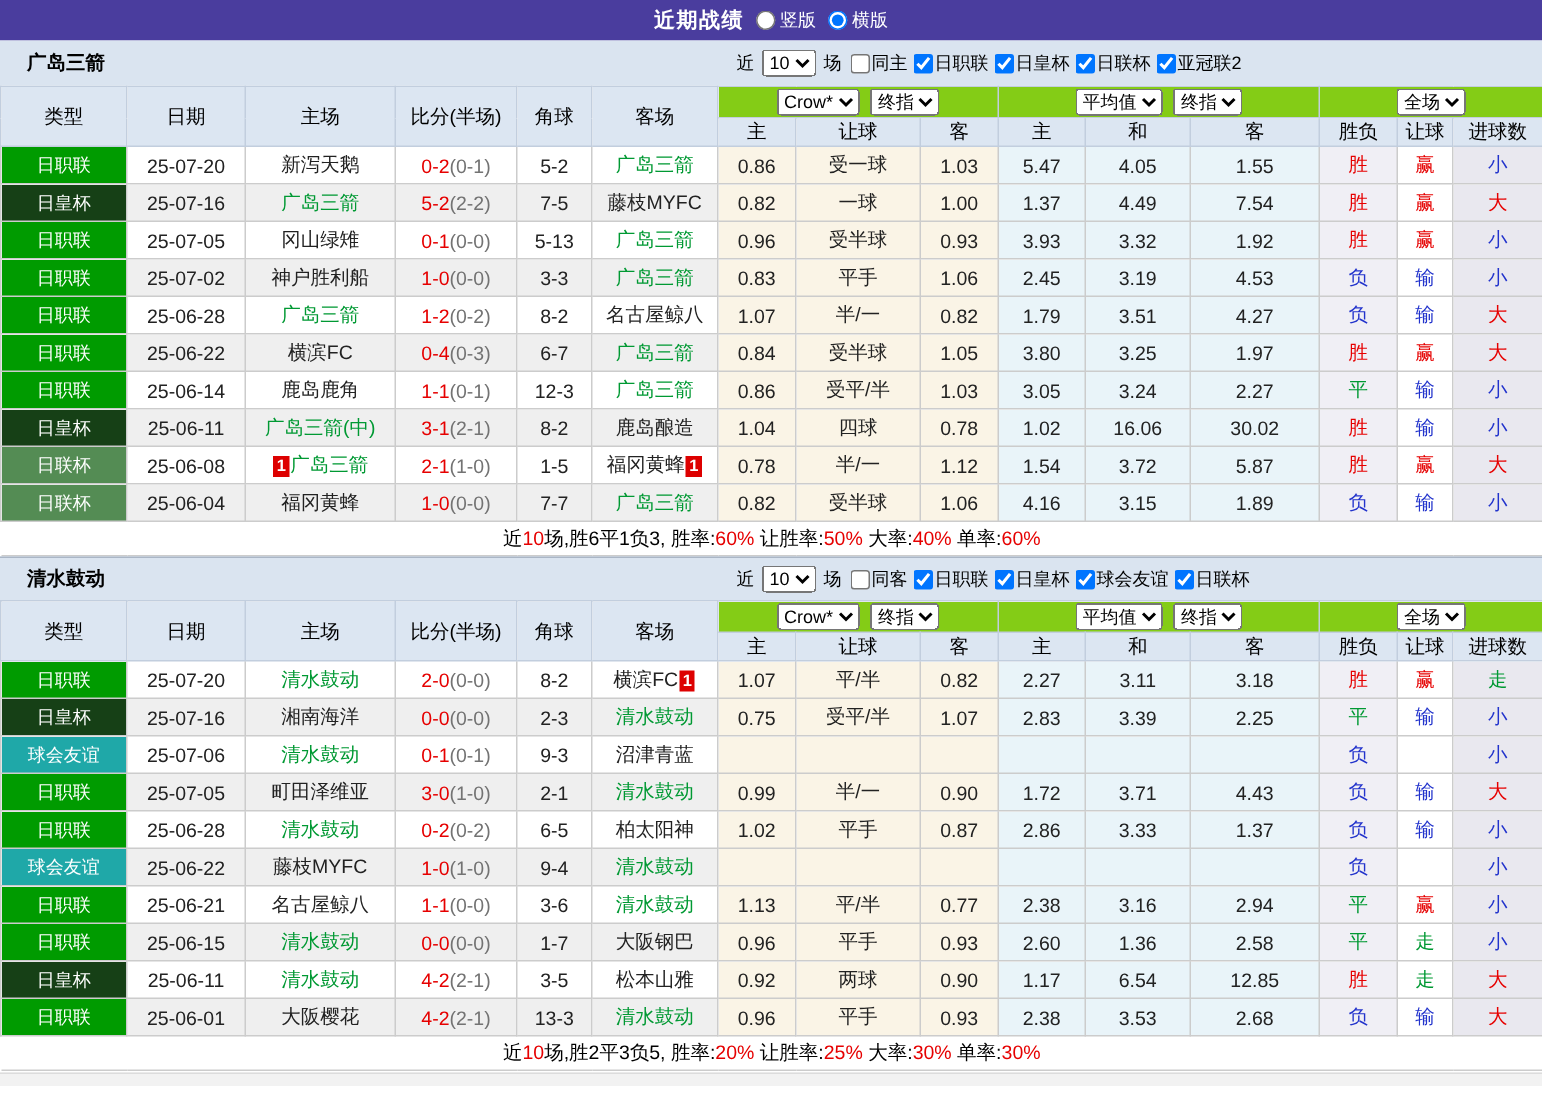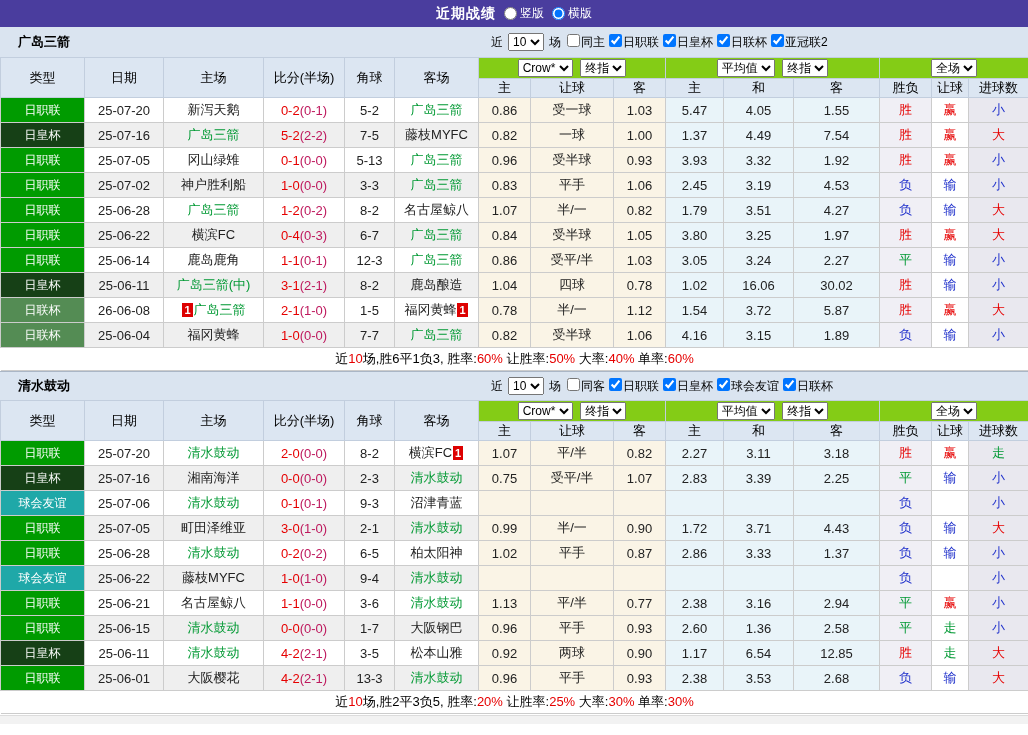--- a/index.html
+++ b/index.html
@@ -12,21 +12,21 @@
   .tb-radio { display:inline-flex; align-items:center; gap:3px; font-size:12px; cursor:pointer; }
   .tb-radio input { width:13px; height:13px; margin:0; }
 
   
   .strip { position:relative; height:29px; background:#dae4f0; border-top:1px solid #aab6c6; }
   .section:first-of-type .strip { border-top:none; height:30px; }
   .team { position:absolute; left:18px; top:50%; transform:translateY(-50%); font-size:13px; font-weight:bold; color:#000; }
   .filter { position:absolute; left:488px; top:50%; transform:translateY(-50%); display:flex; align-items:center; font-size:12px; color:#000; white-space:nowrap; }
   .filter .flabel { margin:0 3px; }
   .near-select { font-size:12px; margin:0 2px; }
-  .chk { display:inline-flex; align-items:flex-start; cursor:pointer; margin-right:1px; }
+  .chk { display:inline-flex; align-items:center; cursor:pointer; margin-right:1px; }
   .chk input { width:13px; height:13px; margin:0 1px 0 3px; }
 
   
   table { border-collapse:collapse; table-layout:fixed; width:1028px; font-size:13px; }
   th, td { border:1px solid #ccc; text-align:center; overflow:hidden; white-space:nowrap; }
   thead th { background:#dce6f2; border-color:#c2cede; font-weight:normal; color:#000; }
   tr.h1 th { height:21px; }
   tr.h1 th.grp { background:#84cc16; }
   tr.h2 th { height:19px; }
   thead select { font-size:12px; margin:0 2px; max-width:110px; }
@@ -34,21 +34,21 @@
   tbody tr.even td { background:#efefef; }
   tbody tr td.cream { background:#faf4e6; }
   tbody tr td.pblue { background:#e9f4f9; }
   tbody tr td.wl   { background:#f0eff5; }
   tbody tr td.hc2  { background:#ffffff; }
   tbody tr td.gl   { background:#e9e8ef; }
   td.type { color:#fff; font-size:12px; }
   td.team-cell { cursor:pointer; }
   td.team-cell.hl { color:#009933; }
   .sc { color:#e60000; }
-  .hf { color:#be185d; }
+  .hf { color:#737373; }
   .badge { display:inline-block; background:#dd0000; color:#fff; font-size:11px; line-height:14px; padding:0 2px; margin:0 1px; font-weight:bold; }
   td.summary { height:23px; font-size:13px; background:#fff; border-left:none; border-right:none; color:#000; }
   .red { color:#e60000; }
 
   .bottom-strip { height:9px; background:#f2f2f2; border-top:1px solid #dcdcdc; margin-top:1px; }
 </style>
 </head>
 <body>
 
 <div class="topbar">
@@ -275,21 +275,21 @@
       <td class="cream">0.78</td>
       <td class="pblue">1.02</td>
       <td class="pblue">16.06</td>
       <td class="pblue">30.02</td>
       <td class="wl" style="color:#e60000">胜</td>
       <td class="hc2" style="color:#2233cc">输</td>
       <td class="gl" style="color:#2233cc">小</td>
     </tr>
           <tr class="">
       <td class="type" style="background:#548c54">日联杯</td>
-      <td>26-06-08</td>
+      <td>25-06-08</td>
       <td class="team-cell hl"><span class="badge">1</span>广岛三箭</td>
       <td><span class="sc">2-1</span><span class="hf">(1-0)</span></td>
       <td>1-5</td>
       <td class="team-cell ">福冈黄蜂<span class="badge">1</span></td>
       <td class="cream">0.78</td>
       <td class="cream">半/一</td>
       <td class="cream">1.12</td>
       <td class="pblue">1.54</td>
       <td class="pblue">3.72</td>
       <td class="pblue">5.87</td>

